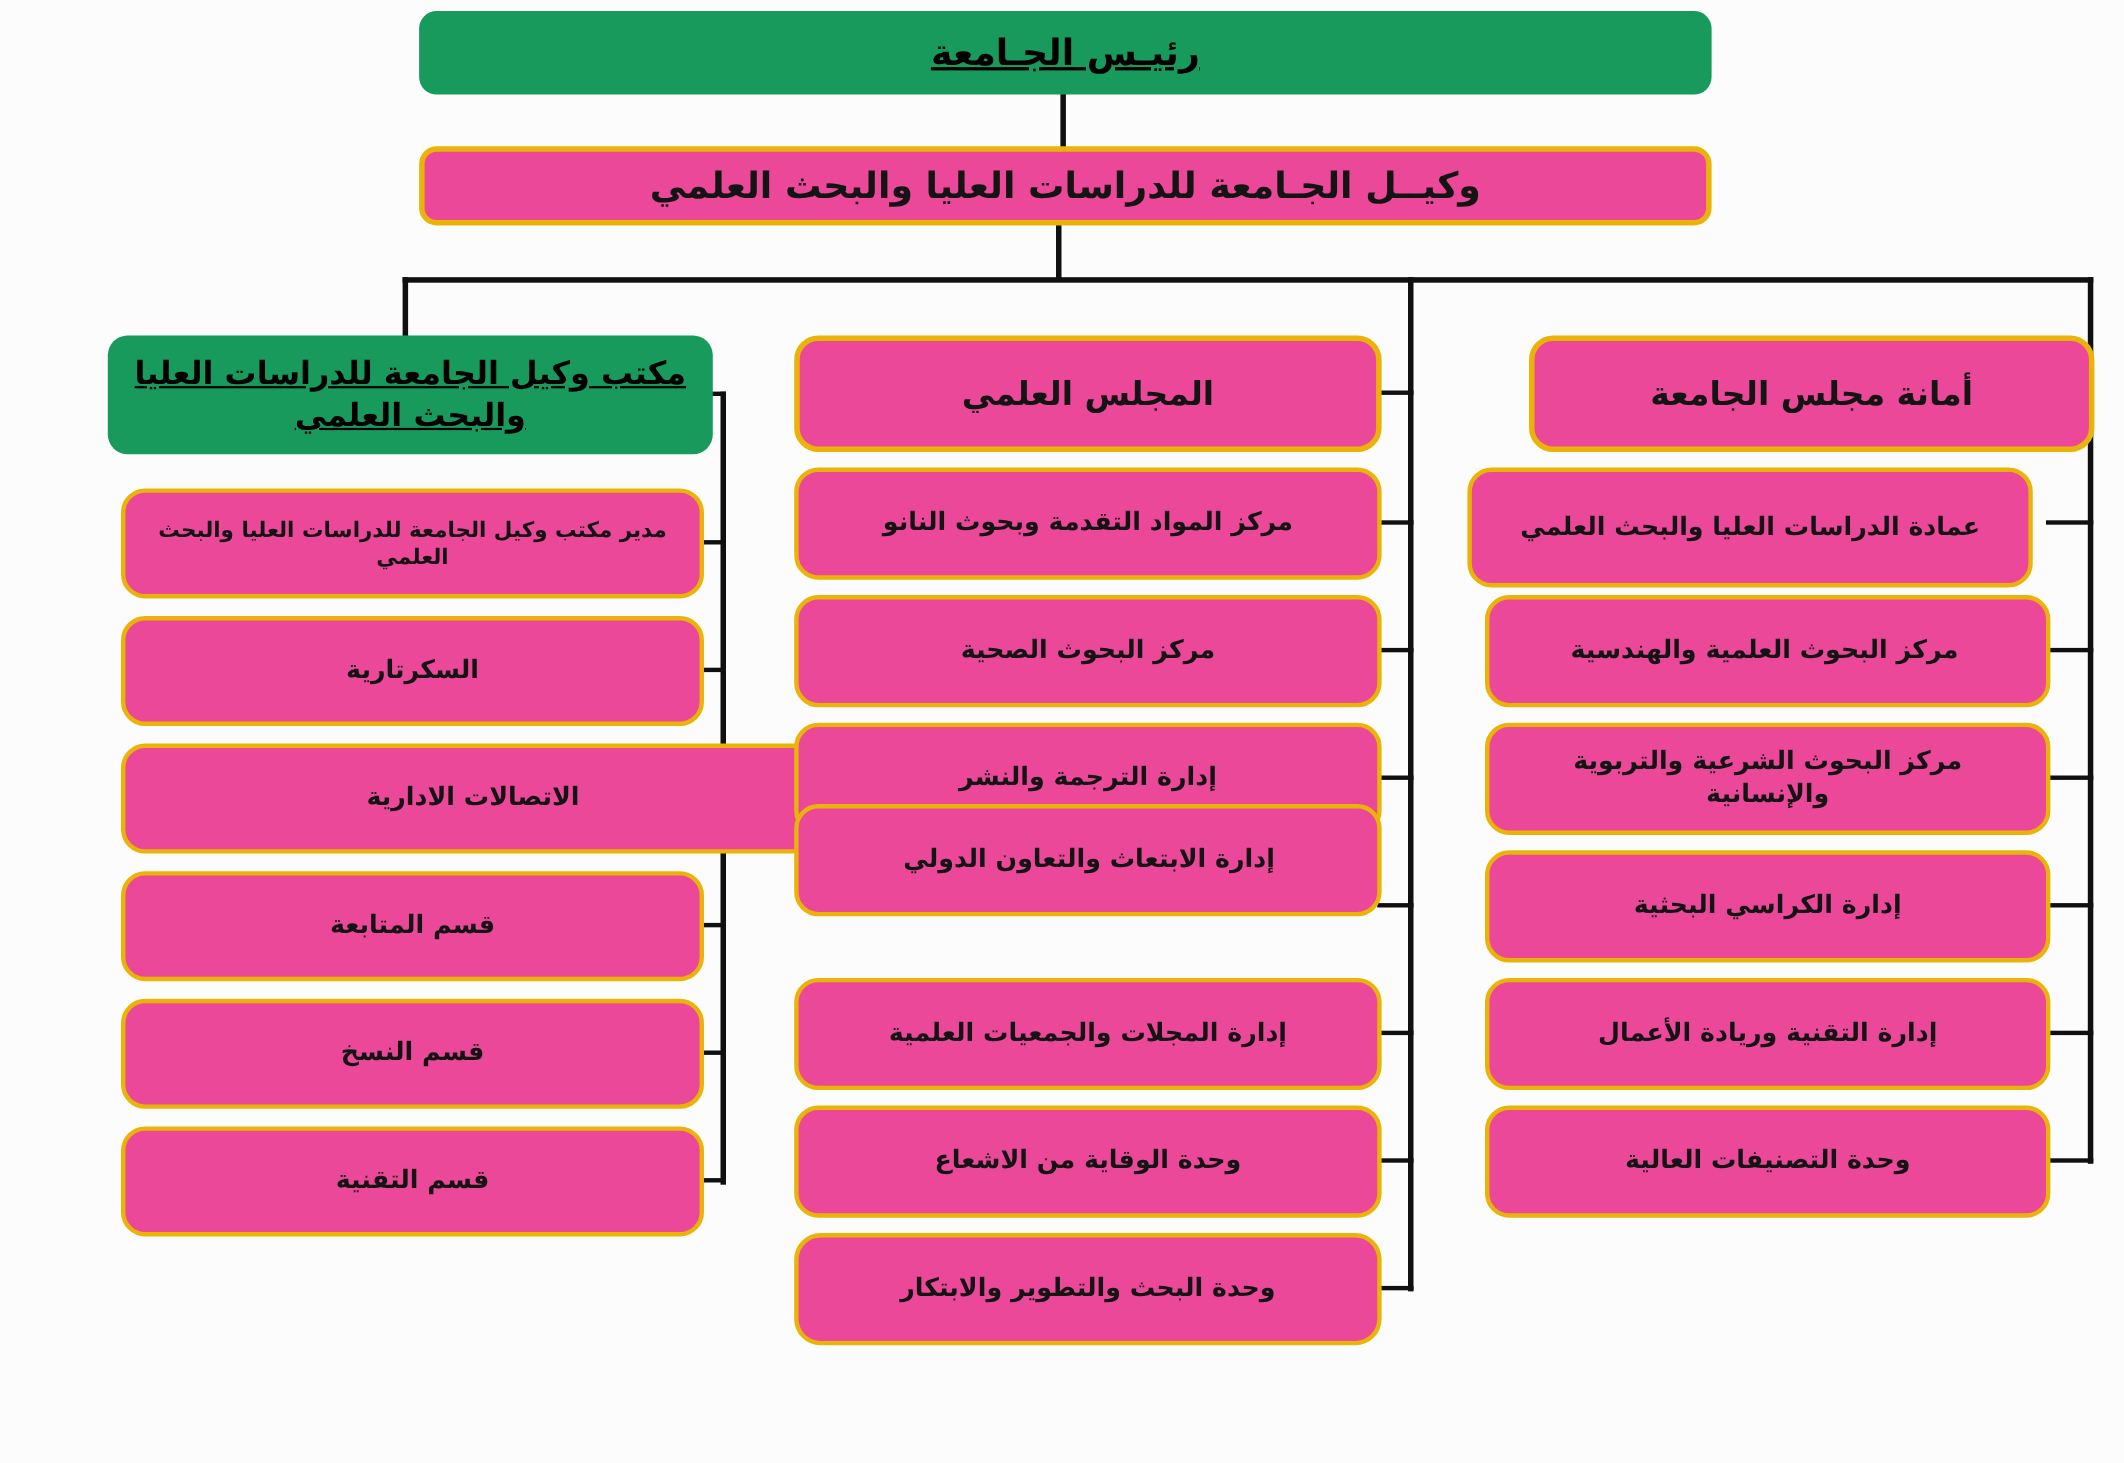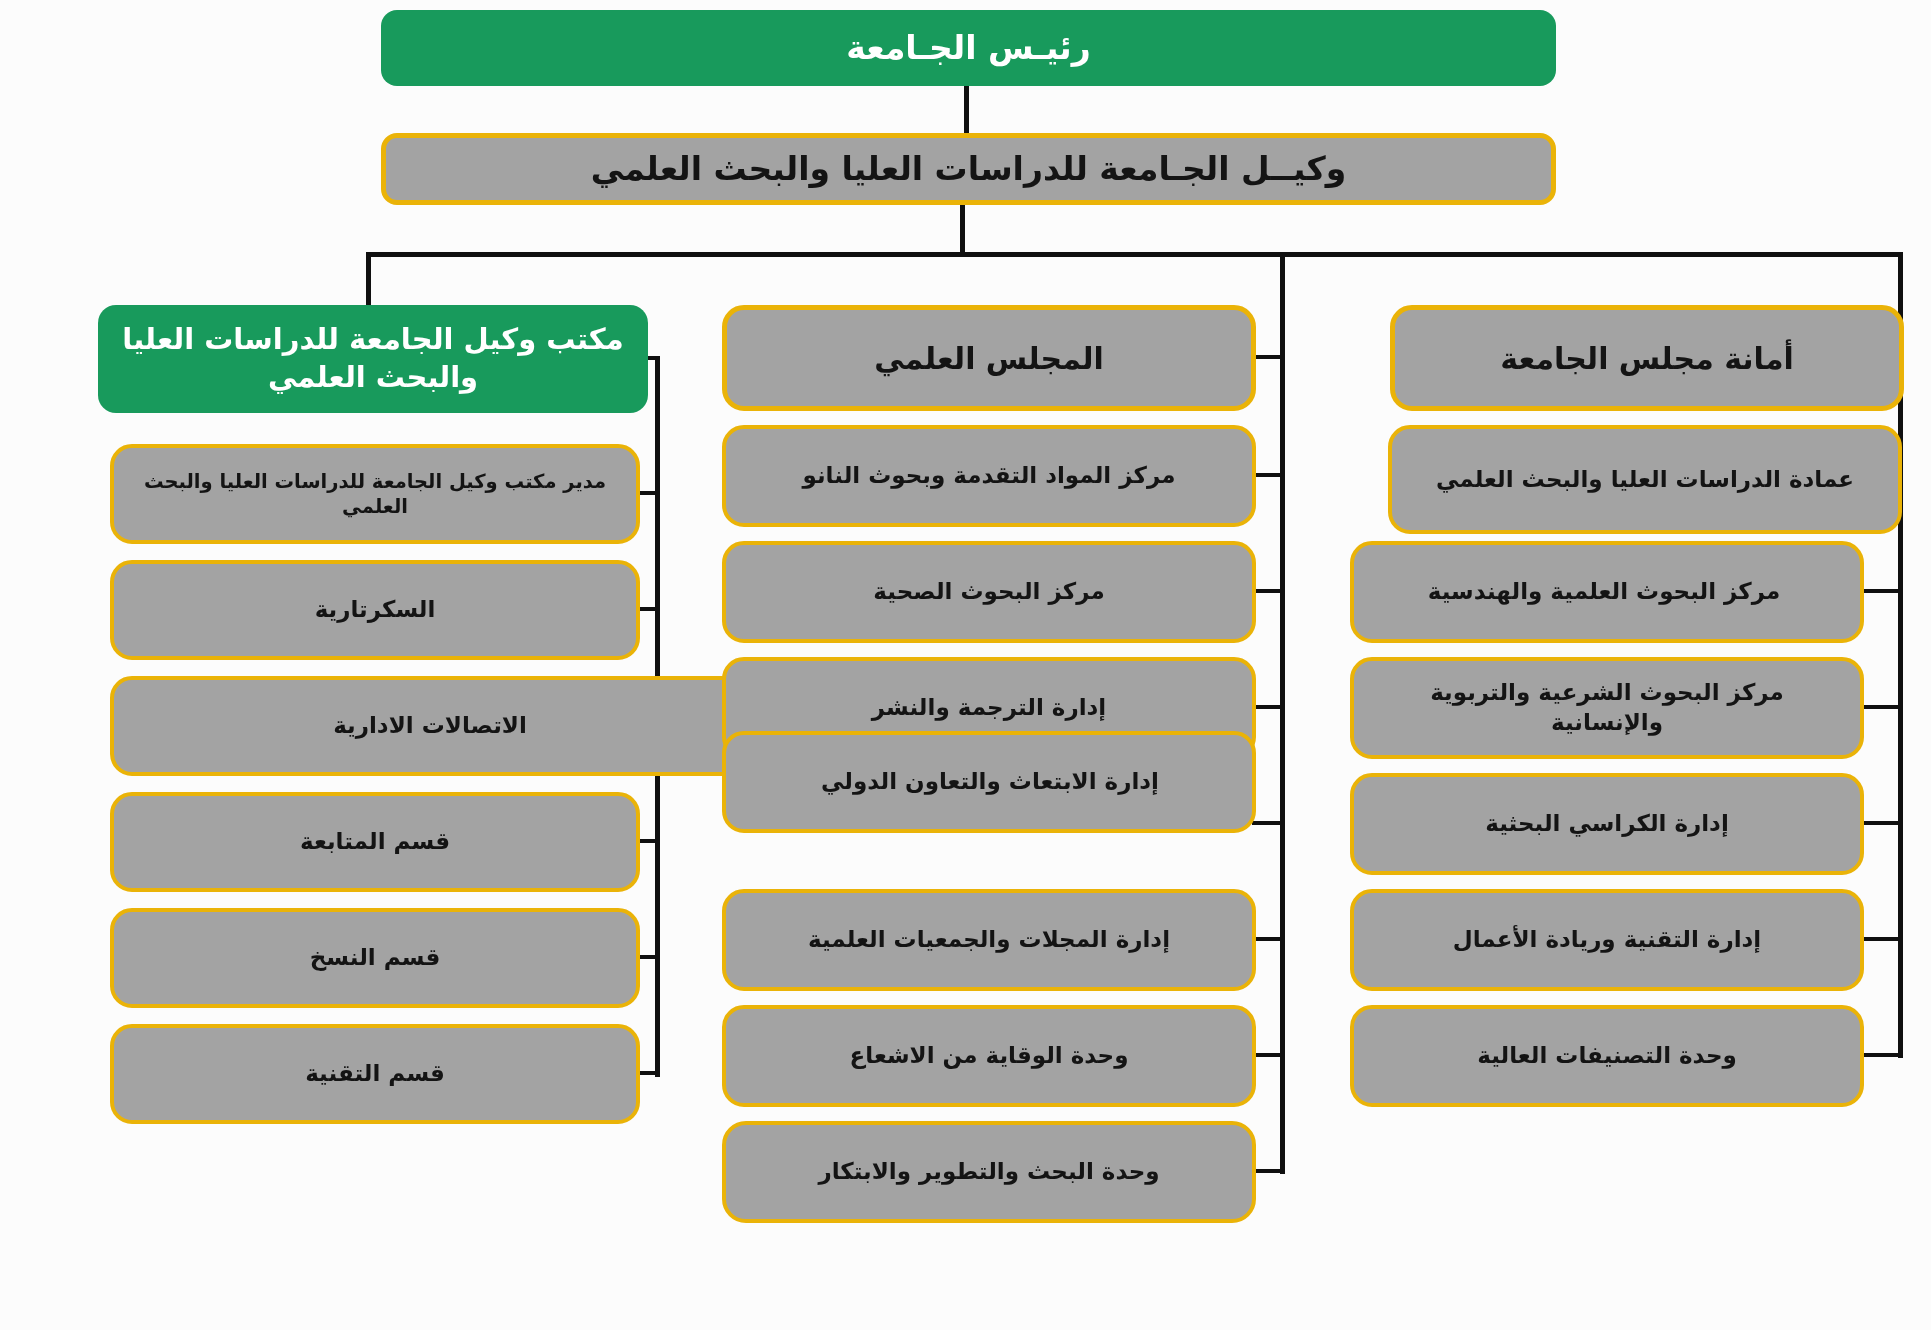--- a/index.html
+++ b/index.html
@@ -1,22 +1,22 @@
 <!DOCTYPE html>
 <html dir="rtl" lang="ar"><head>
 <meta charset="utf-8">
 <style>
   html,body{margin:0;padding:0;background:#fcfcfc;}
   body{font-family:"DejaVu Sans","Liberation Sans",sans-serif;color:#141414;}
   .canvas{position:relative;width:1931px;height:1330px;background:#fcfcfc;overflow:hidden;direction:rtl;}
   .box{position:absolute;display:flex;align-items:center;justify-content:center;
-       text-align:center;box-sizing:border-box;background:#a3a3a3;
+       text-align:center;box-sizing:border-box;background:#ec4899;
        border:4px solid #eab308;border-radius:22px;font-weight:700;line-height:1.3;
        padding:6px 22px;}
-  .green{background:#189a5c;border:none;color:#ffffff;}
+  .green{background:#189a5c;border:none;color:#000000;text-decoration:underline;}
   .toplevel{font-size:33px;border-radius:16px;}
   .deputy{border-width:5px;border-radius:16px;}
   .hdr{font-size:30px;border-width:5px;}
   .green-hdr{font-size:29px;border-radius:18px;}
   .item{font-size:23px;}
   .item-sm{font-size:19.5px;padding:6px 12px;}
   .conn{position:absolute;background:#101010;}
 </style>
 </head>
 <body>
@@ -74,20 +74,20 @@
   <div class="box item" style="left:110px;top:1024px;width:530px;height:100px;">قسم التقنية</div>
 
   <div class="box item" style="left:722px;top:425px;width:534px;height:102px;">مركز المواد التقدمة وبحوث النانو</div>
   <div class="box item" style="left:722px;top:541px;width:534px;height:102px;">مركز البحوث الصحية</div>
   <div class="box item" style="left:722px;top:657px;width:534px;height:102px;">إدارة الترجمة والنشر</div>
   <div class="box item" style="left:722px;top:731px;width:534px;height:102px;padding-left:24px;">إدارة الابتعاث والتعاون الدولي</div>
   <div class="box item" style="left:722px;top:889px;width:534px;height:102px;">إدارة المجلات والجمعيات العلمية</div>
   <div class="box item" style="left:722px;top:1005px;width:534px;height:102px;">وحدة الوقاية من الاشعاع</div>
   <div class="box item" style="left:722px;top:1121px;width:534px;height:102px;border-radius:24px;">وحدة البحث والتطوير والابتكار</div>
 
-  <div class="box item" style="left:1388px;top:425px;width:514px;height:109px;">عمادة الدراسات العليا والبحث العلمي</div>
+  <div class="box item" style="left:1334px;top:425px;width:514px;height:109px;">عمادة الدراسات العليا والبحث العلمي</div>
   <div class="box item" style="left:1350px;top:541px;width:514px;height:102px;padding-left:16px;">مركز البحوث العلمية والهندسية</div>
   <div class="box item" style="left:1350px;top:657px;width:514px;height:102px;">مركز البحوث الشرعية والتربوية والإنسانية</div>
   <div class="box item" style="left:1350px;top:773px;width:514px;height:102px;">إدارة الكراسي البحثية</div>
   <div class="box item" style="left:1350px;top:889px;width:514px;height:102px;">إدارة التقنية وريادة الأعمال</div>
   <div class="box item" style="left:1350px;top:1005px;width:514px;height:102px;">وحدة التصنيفات العالية</div>
 
 </div>
 
 </body></html>

